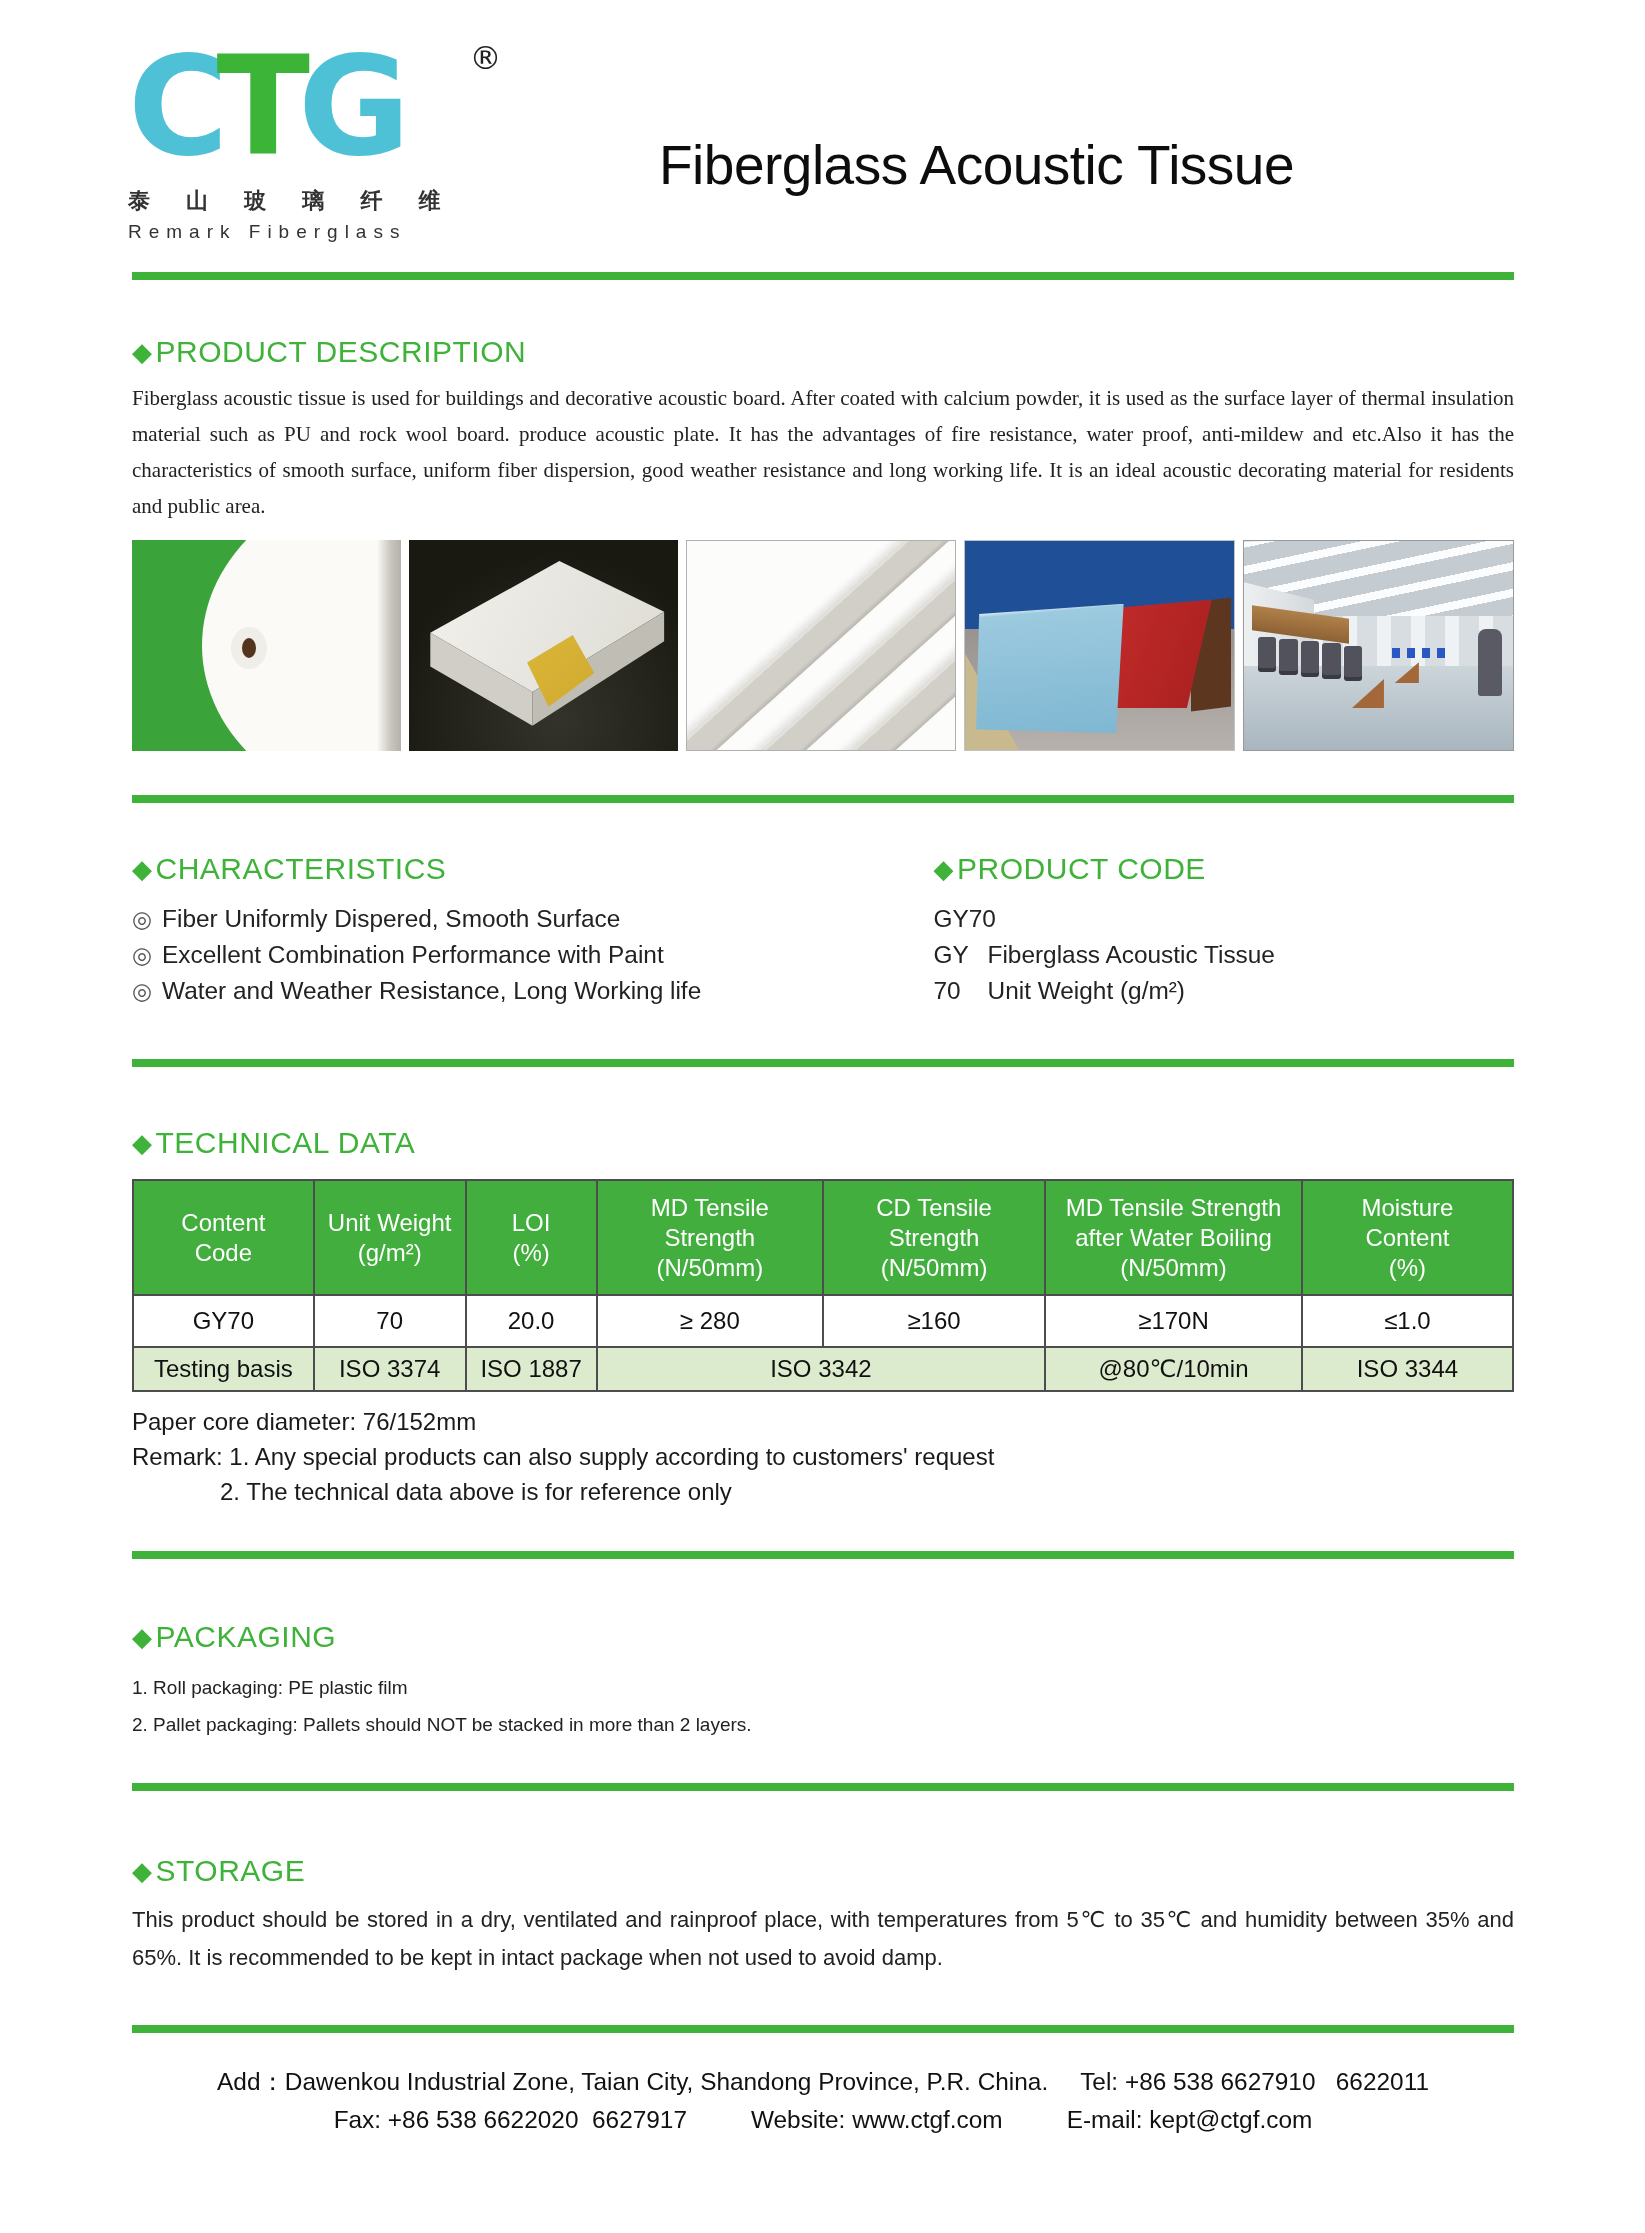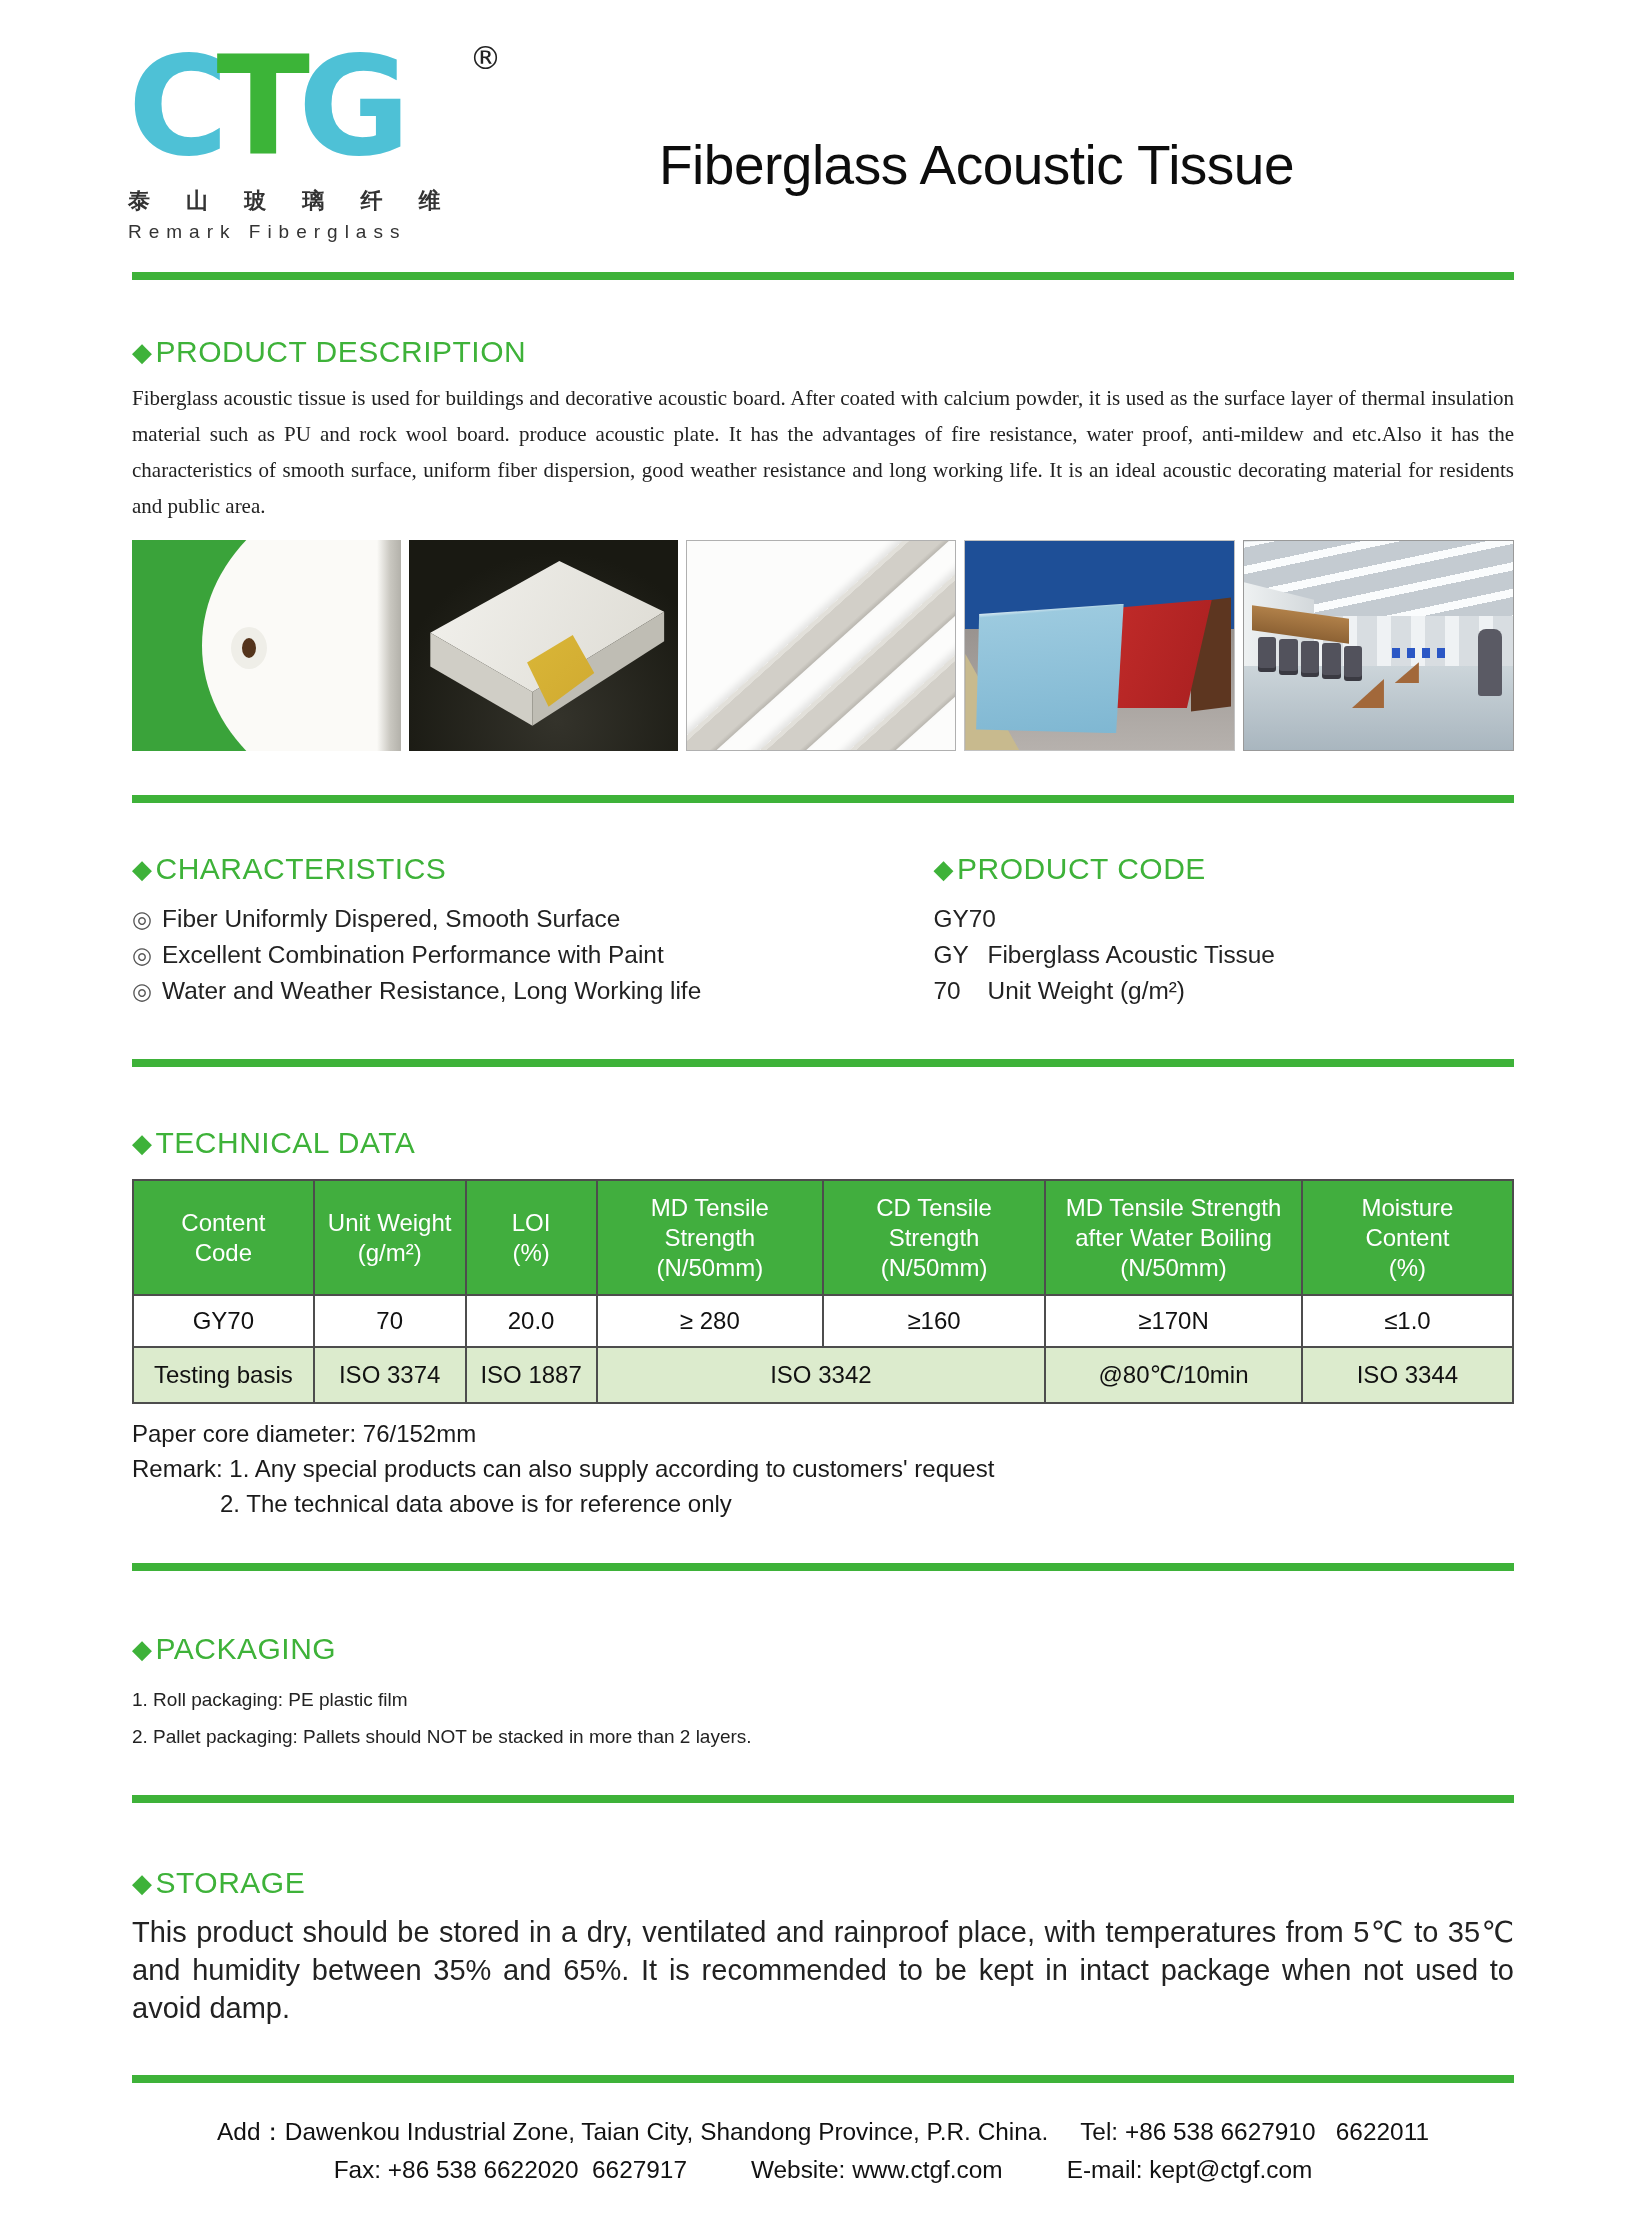--- a/index.html
+++ b/index.html
@@ -81,30 +81,30 @@
   .char-item .bullet { color:#555; margin-right:10px; font-size:23px; }
   .pc-block { margin-top:14px; font-size:24.4px; line-height:36px; color:#222; }
   .pc-key { display:inline-block; min-width:54px; }
 
   
   #technical { margin-top:58px; }
   .tech-table { width:100%; border-collapse:collapse; margin-top:18px; table-layout:fixed; }
   .tech-table th, .tech-table td { border:2px solid #4d4d4d; text-align:center; vertical-align:middle; font-weight:normal; padding:0 4px; }
   .tech-table thead th { background:#41ae3e; color:#fff; font-size:24px; line-height:30px; height:115px; }
   .tech-table tr.vals td { height:52px; font-size:24px; color:#111; background:#fff; }
-  .tech-table tr.basis td { height:56px; font-size:24px; color:#111; background:#dcebcd; }
+  .tech-table tr.basis td { height:44px; font-size:24px; color:#111; background:#dcebcd; }
   .pre { white-space:pre-line; }
   .notes { margin-top:12px; font-size:24px; line-height:35px; color:#1a1a1a; }
   .note-indent { padding-left:88px; }
 
   
   #packaging { margin-top:60px; }
   .pack-list { margin-top:14px; font-size:19px; line-height:37px; color:#222; list-style:none; }
   #storage { margin-top:62px; }
-  .storage-text { margin-top:12px; font-size:29px; line-height:38px; color:#222; text-align:justify; }
+  .storage-text { margin-top:12px; font-size:22px; line-height:38px; color:#222; text-align:justify; }
 
   
   .footer { margin-top:30px; font-size:24.4px; line-height:38px; color:#111; }
   .f-line { display:flex; justify-content:center; gap:32px; }
   .f-line2 { gap:64px; }
   .sp { white-space:pre; }
 </style>
 </head>
 <body>
 

